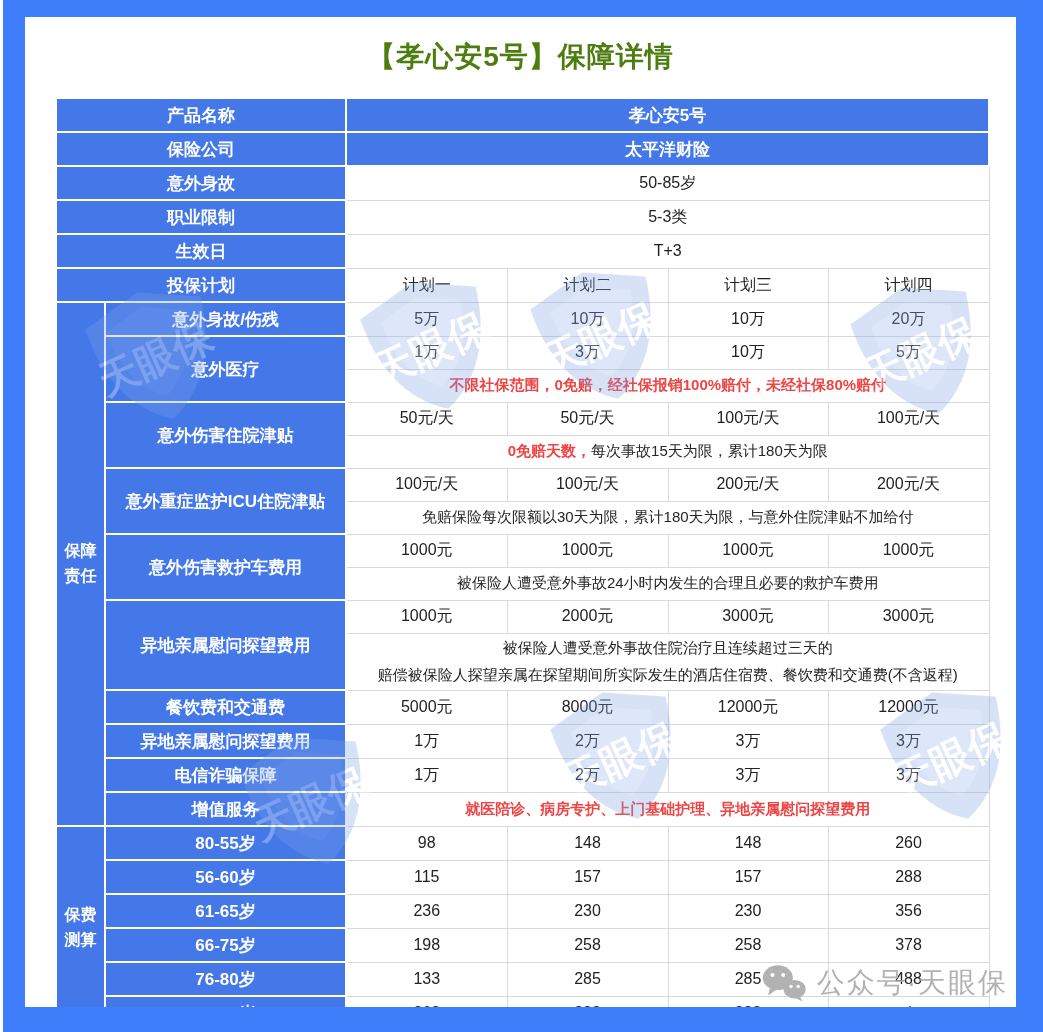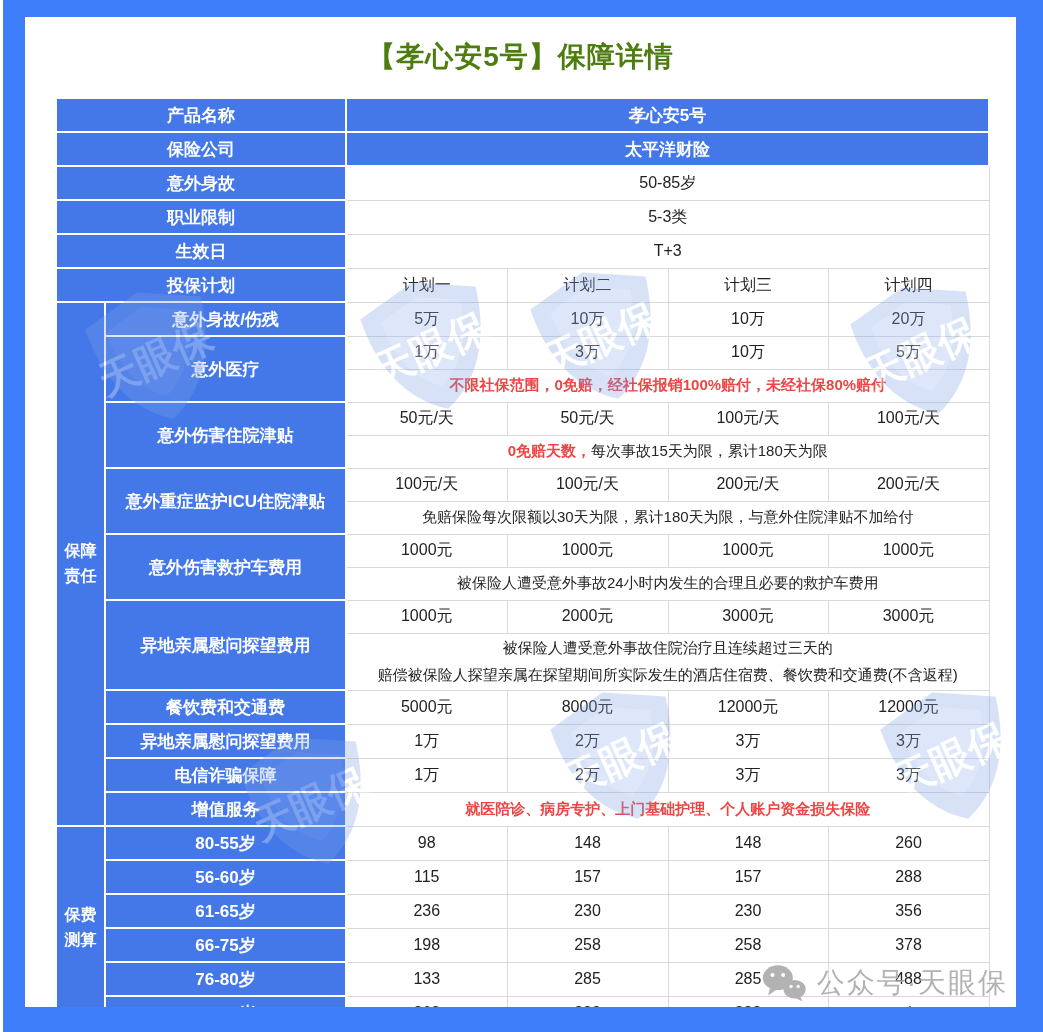--- a/index.html
+++ b/index.html
@@ -172,21 +172,21 @@
     <tr>
       <td class="b">电信诈骗保障</td>
       <td>1万</td>
       <td>2万</td>
       <td>3万</td>
       <td>3万</td>
     </tr>
     <tr>
       <td class="b">增值服务</td>
       <td class="note" colspan="4">
-        <span class="red">就医陪诊、病房专护、上门基础护理、个人账户资金损失保险</span>
+        <span class="red">就医陪诊、病房专护、上门基础护理、异地亲属慰问探望费用</span>
       </td>
     </tr>
 
     <tr>
       <td class="b group" rowspan="6">
         <div>保费</div>
         <div>测算</div>
       </td>
       <td class="b">80-55岁</td>
       <td>98</td>

